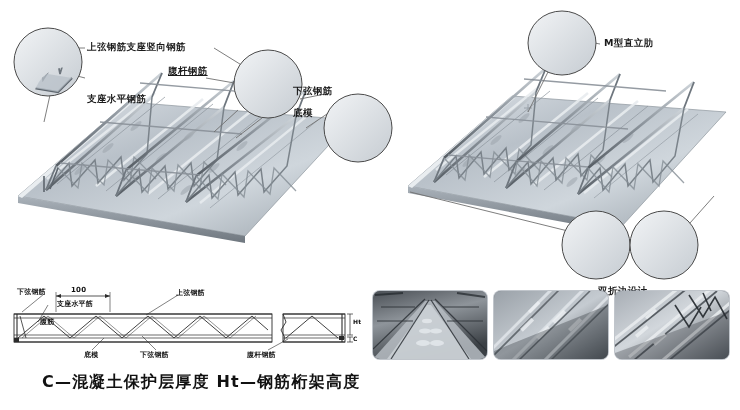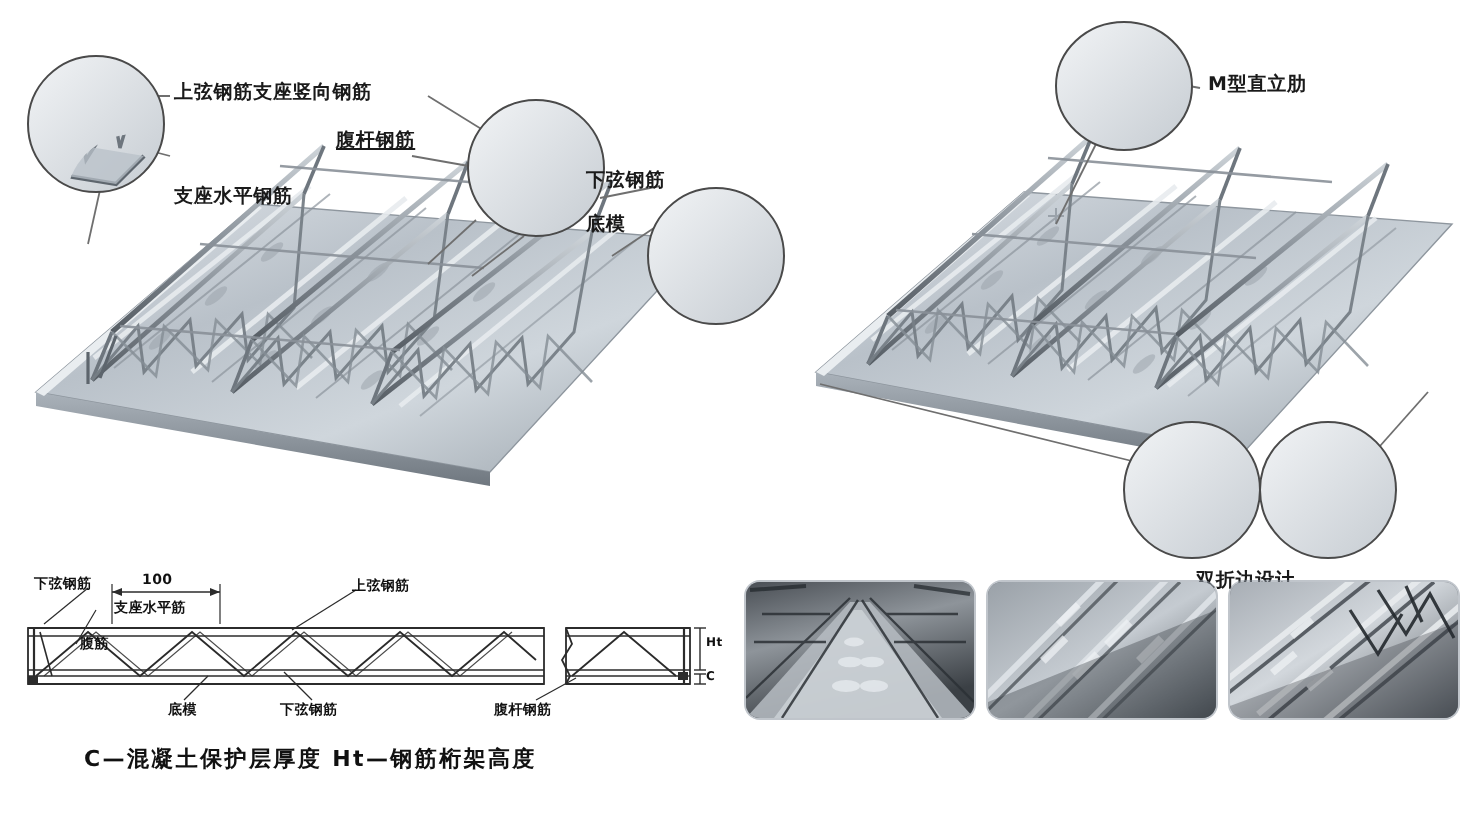--- a/index.html
+++ b/index.html
@@ -18,21 +18,21 @@
   .lbl{
     font-size:9.5px;
     font-weight:bold;
     color:#1a1a1a;
     white-space:nowrap;
     letter-spacing:.4px;
     line-height:1;
   }
   .lbl-sm{font-size:7px;font-weight:bold;color:#111;white-space:nowrap;letter-spacing:.2px;}
   .caption{
-    font-size:11px;font-weight:bold;color:#111;
+    font-size:16px;font-weight:bold;color:#111;
     white-space:nowrap;letter-spacing:1.2px;
   }
 
   
   svg.layer{position:absolute;left:0;top:0;overflow:visible;}
 
   
   .photo{
     position:absolute;border-radius:7px;overflow:hidden;
     box-shadow:0 0 0 1px rgba(140,150,160,.55);

